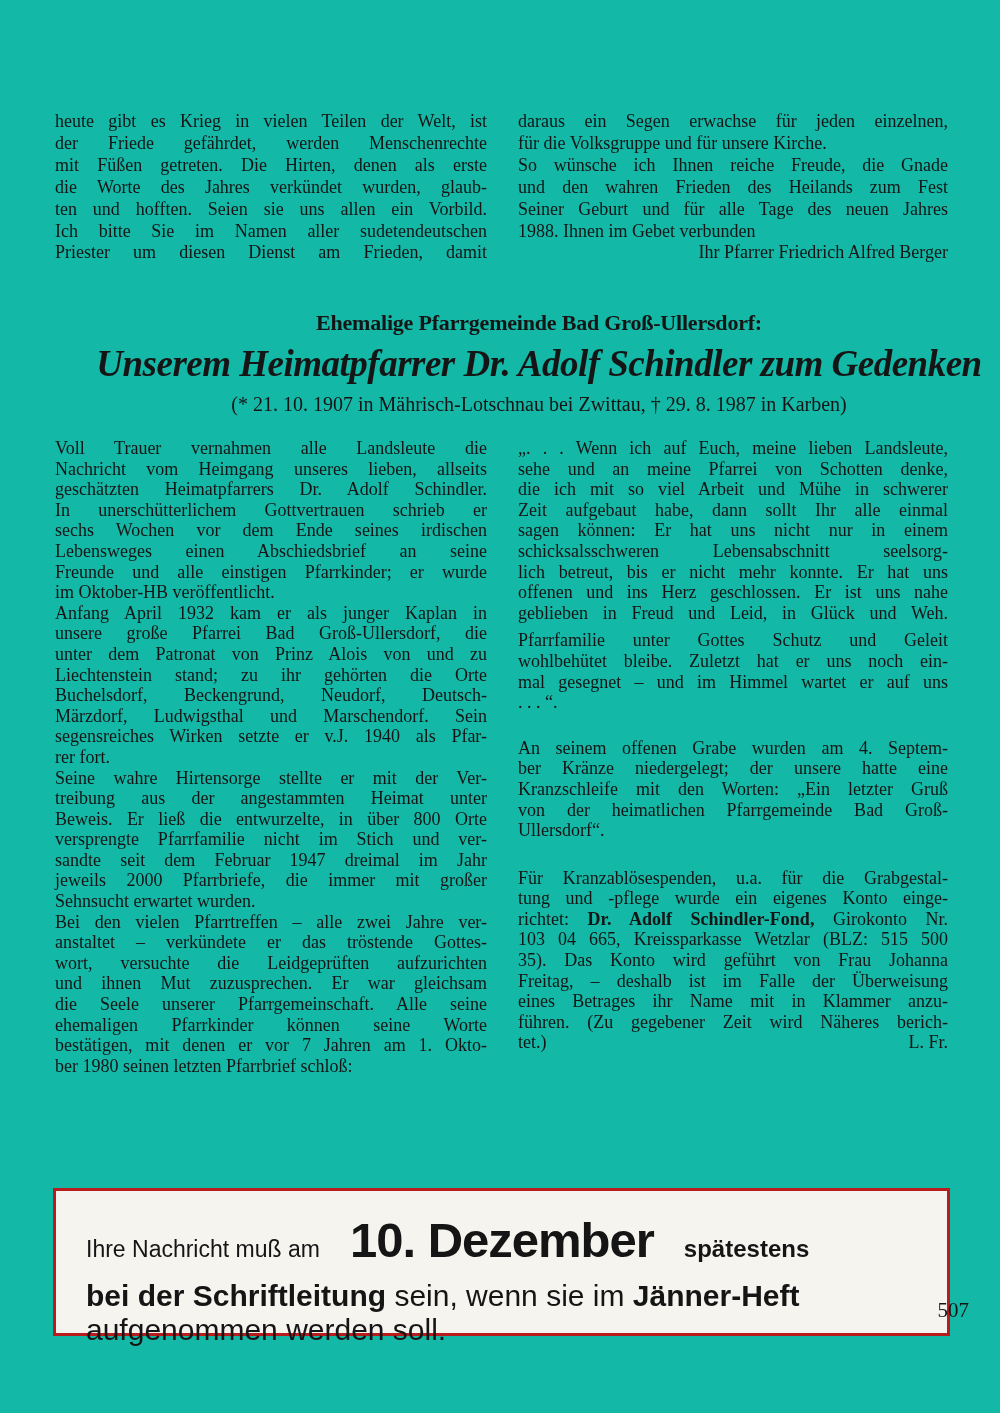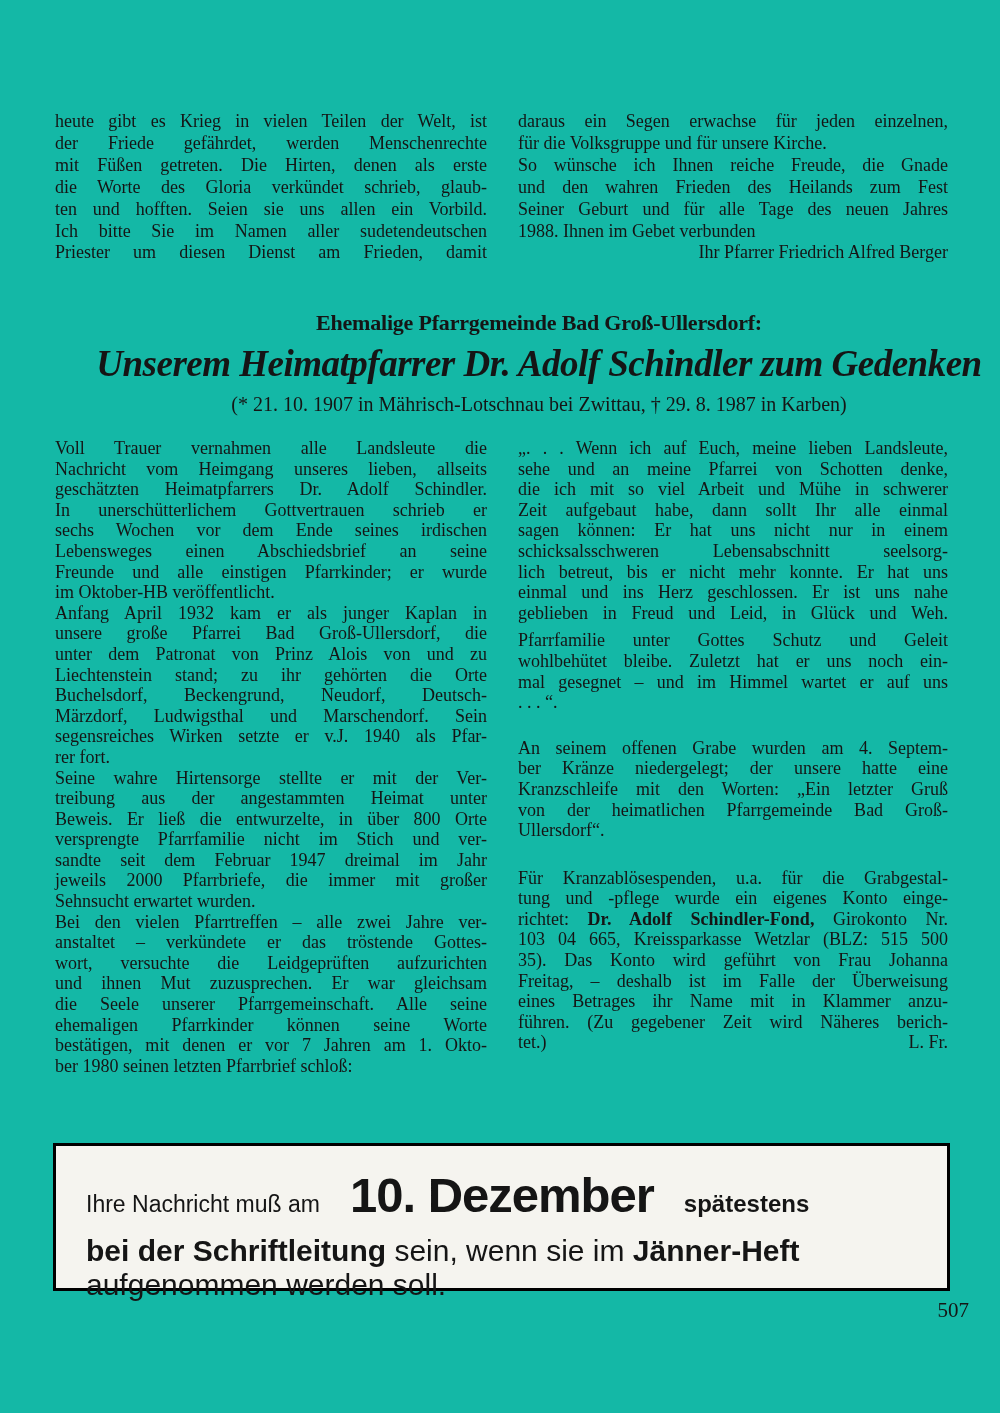--- a/index.html
+++ b/index.html
@@ -26,22 +26,22 @@
   .tl-right{text-align:right;text-align-last:right;}
   .tl-split{display:flex;justify-content:space-between;}
   .b{font-weight:bold;}
   
   .headingblk{position:absolute;top:310px;left:0;width:1000px;text-align:center;margin-left:39px;}
   .kicker{font-size:22px;font-weight:bold;line-height:26px;letter-spacing:-0.2px;}
   .title{font-size:37px;font-weight:bold;font-style:italic;line-height:44px;margin-top:6px;letter-spacing:-0.5px;}
   .subtitle{font-size:20px;line-height:24px;margin-top:6px;}
   
   .notice-box{
-    position:absolute;left:53px;top:1143px;width:897px;height:148px;
-    box-sizing:border-box;border:3px solid #000000;
+    position:absolute;left:53px;top:1188px;width:897px;height:148px;
+    box-sizing:border-box;border:3px solid #b91c1c;
     background:#f5f4ef;
     font-family:"Liberation Sans", sans-serif;
     padding:21px 28px 0 30px;
   }
   .nb-line1{display:flex;align-items:baseline;gap:30px;}
   .nb-normal{font-size:23px;}
   .nb-big{font-size:49px;font-weight:bold;letter-spacing:-1px;}
   .nb-bold{font-size:24px;font-weight:bold;}
   .nb-line2{margin-top:11px;font-size:30px;}
   .nb-line2 .b{font-weight:bold;}
@@ -52,21 +52,21 @@
 <body>
 
 <div class="page">
 
   <div class="cols intro">
     <div class="col-l">
         <div class="para">
           <div class="tl">heute gibt es Krieg in vielen Teilen der Welt, ist</div>
           <div class="tl">der Friede gefährdet, werden Menschenrechte</div>
           <div class="tl">mit Füßen getreten. Die Hirten, denen als erste</div>
-          <div class="tl">die Worte des Gloria verkündet schrieb, glaub-</div>
+          <div class="tl">die Worte des Jahres verkündet wurden, glaub-</div>
           <div class="tl">ten und hofften. Seien sie uns allen ein Vorbild.</div>
           <div class="tl">Ich bitte Sie im Namen aller sudetendeutschen</div>
           <div class="tl">Priester um diesen Dienst am Frieden, damit</div>
         </div>
       </div>
     <div class="col-r">
         <div class="para">
           <div class="tl">daraus ein Segen erwachse für jeden einzelnen,</div>
           <div class="tl tl-last">für die Volksgruppe und für unsere Kirche.</div>
         </div>
@@ -132,21 +132,21 @@
       </div>
     <div class="col-r">
         <div class="para">
           <div class="tl">„. . . Wenn ich auf Euch, meine lieben Landsleute,</div>
           <div class="tl">sehe und an meine Pfarrei von Schotten denke,</div>
           <div class="tl">die ich mit so viel Arbeit und Mühe in schwerer</div>
           <div class="tl">Zeit aufgebaut habe, dann sollt Ihr alle einmal</div>
           <div class="tl">sagen können: Er hat uns nicht nur in einem</div>
           <div class="tl">schicksalsschweren Lebensabschnitt seelsorg-</div>
           <div class="tl">lich betreut, bis er nicht mehr konnte. Er hat uns</div>
-          <div class="tl">einmal und ins Herz geschlossen. Er ist uns nahe</div>
+          <div class="tl">offenen und ins Herz geschlossen. Er ist uns nahe</div>
           <div class="tl">geblieben in Freud und Leid, in Glück und Weh.</div>
         </div>
         <div class="para" style="margin-top: 7px;">
           <div class="tl">Pfarrfamilie unter Gottes Schutz und Geleit</div>
           <div class="tl">wohlbehütet bleibe. Zuletzt hat er uns noch ein-</div>
           <div class="tl">mal gesegnet – und im Himmel wartet er auf uns</div>
           <div class="tl tl-last">. . . “.</div>
         </div>
         <div class="para" style="margin-top: 25px;">
           <div class="tl">An seinem offenen Grabe wurden am 4. Septem-</div>

